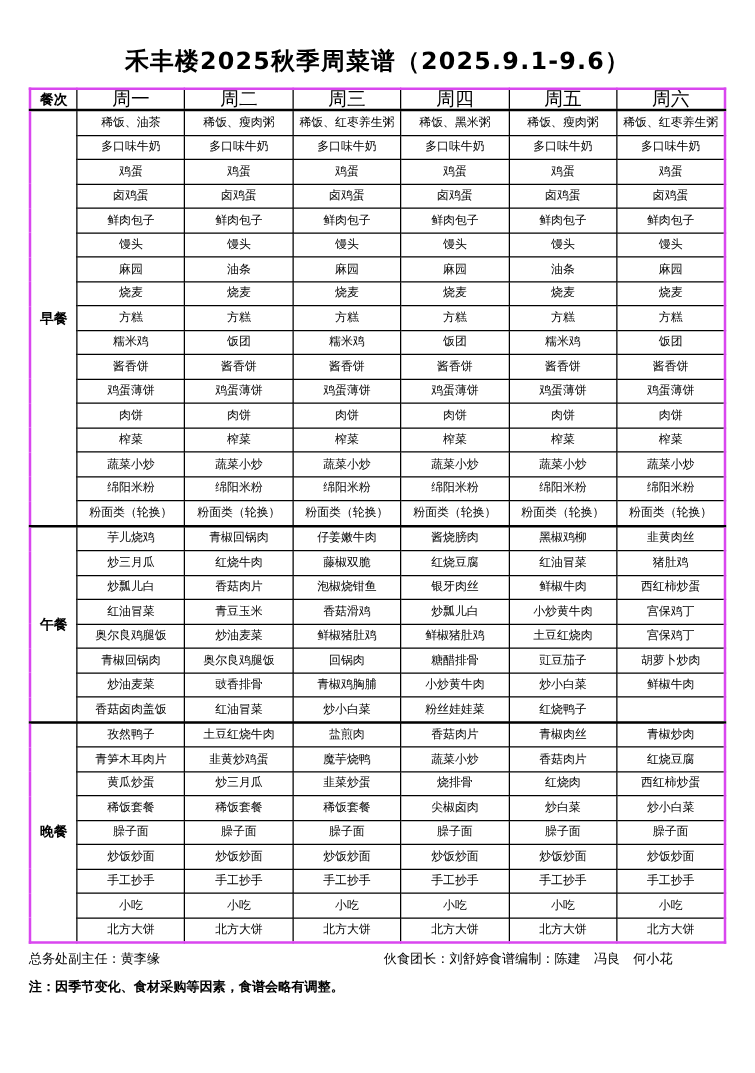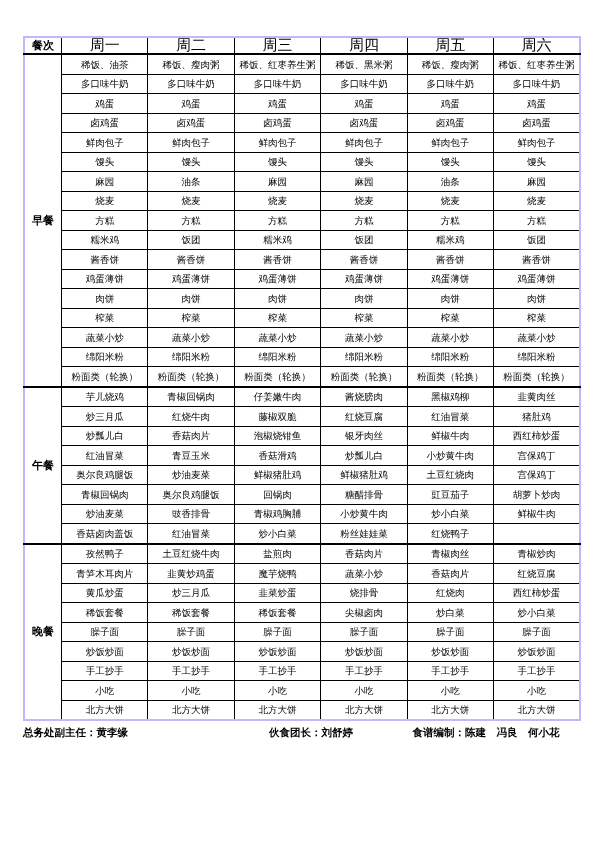--- a/index.html
+++ b/index.html
@@ -25,21 +25,21 @@
     font-size: 19px;
     font-weight: bold;
     letter-spacing: 1px;
     margin: 0 0 8px 0;
     white-space: nowrap;
   }
   table.menu {
     border-collapse: collapse;
     width: 558px;
     table-layout: fixed;
-    border: 2px solid #c4b5fd;
+    border: 2px solid #d946ef;
   }
   table.menu th, table.menu td {
     border: 1px solid #000;
     text-align: center;
     vertical-align: middle;
     font-size: 9.5px;
     font-weight: normal;
     height: 18.5px;
     padding: 0 1px;
     overflow: hidden;
@@ -57,39 +57,40 @@
     font-weight: bold;
   }
   table.menu tbody.meal-section {
     border-top: 2px solid #000;
   }
   .footer-line {
     display: flex;
     width: 558px;
     margin-top: 5px;
     font-size: 10.5px;
-    font-weight: bold;
+    font-weight: normal;
     white-space: nowrap;
   }
   .footer-line .f-admin   { flex: 0 0 208px; text-align: left; }
-  .footer-line .f-captain { flex: 0 0 160px; text-align: center; }
-  .footer-line .f-editors { flex: 1 1 auto;  text-align: center; }
+  .footer-line .f-captain { flex: 0 0 160px; text-align: right; }
+  .footer-line .f-editors { flex: 1 1 auto;  text-align: left; }
   .note {
     width: 558px;
     margin-top: 9px;
     font-size: 10.5px;
     font-weight: bold;
     text-align: left;
     white-space: nowrap;
   }
 </style>
 </head>
 <body>
 
 <div class="sheet">
+  <h1 class="title">禾丰楼2025秋季周菜谱（2025.9.1-9.6）</h1>
 
   <table class="menu">
       <thead>
         <tr>
           <th class="meal-col">餐次</th>
           <th>周一</th>
           <th>周二</th>
           <th>周三</th>
           <th>周四</th>
           <th>周五</th>
@@ -378,13 +379,14 @@
         </tr>
       </tbody>
     </table>
 
   <div class="footer-line">
     <span class="f-admin">总务处副主任：黄李缘</span>
     <span class="f-captain">伙食团长：刘舒婷</span>
     <span class="f-editors">食谱编制：陈建　冯良　何小花</span>
   </div>
 
+  <div class="note">注：因季节变化、食材采购等因素，食谱会略有调整。</div>
 </div>
 
 </body></html>

